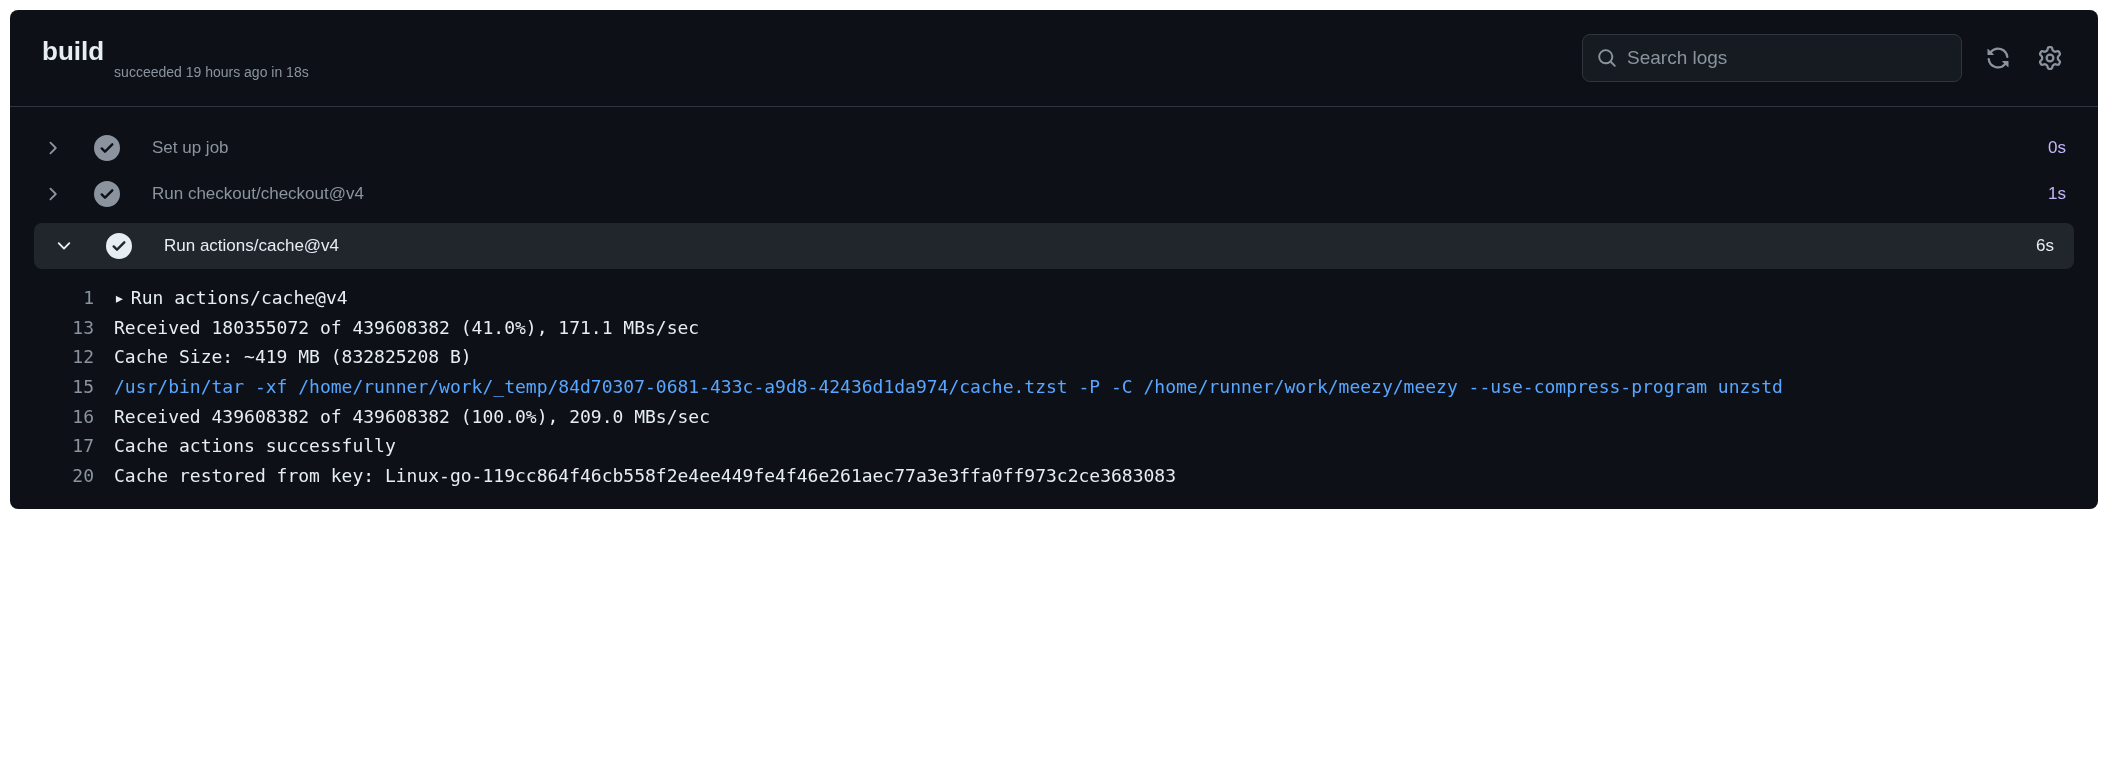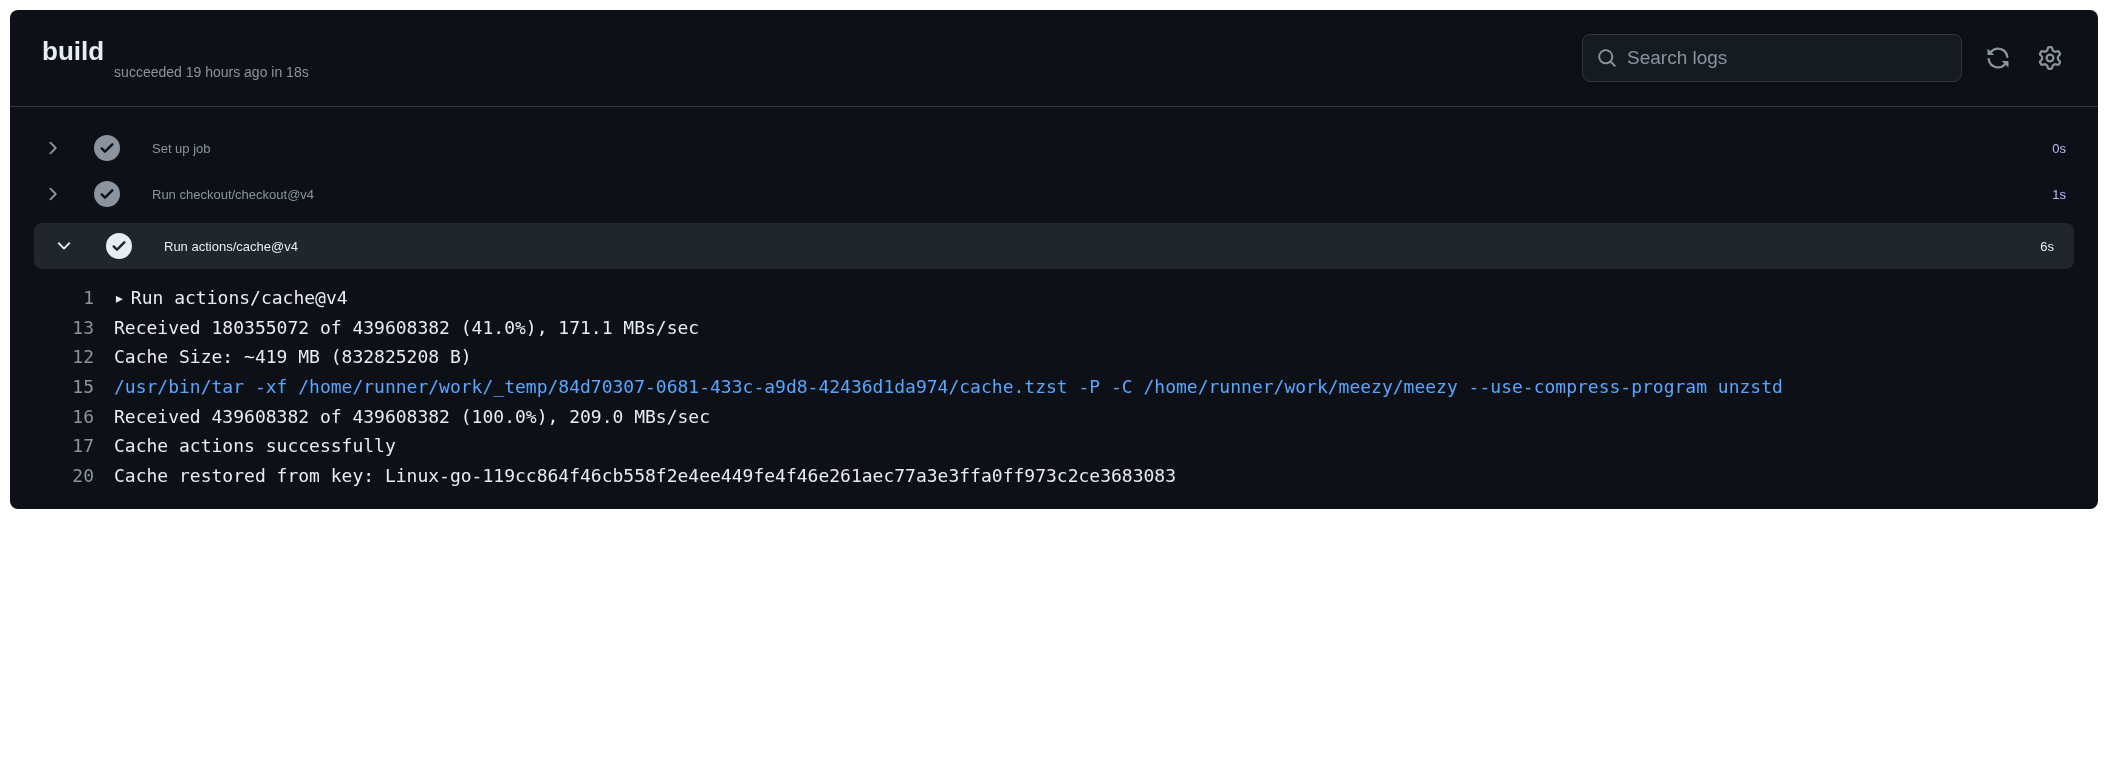--- a/index.html
+++ b/index.html
@@ -72,21 +72,21 @@
       justify-content: center;
       padding: 4px;
     }
     .steps { padding: 18px 0; }
     .step-row {
       display: flex;
       align-items: center;
       padding: 10px 32px;
       gap: 32px;
       cursor: pointer;
-      font-size: 13px;
+      font-size: 17px;
       justify-content: space-between;
     }
     .step-row.expanded {
       background: #21262d;
       border-radius: 8px;
       margin: 6px 24px;
       padding: 10px 20px;
     }
     .chevron {
       width: 20px;

